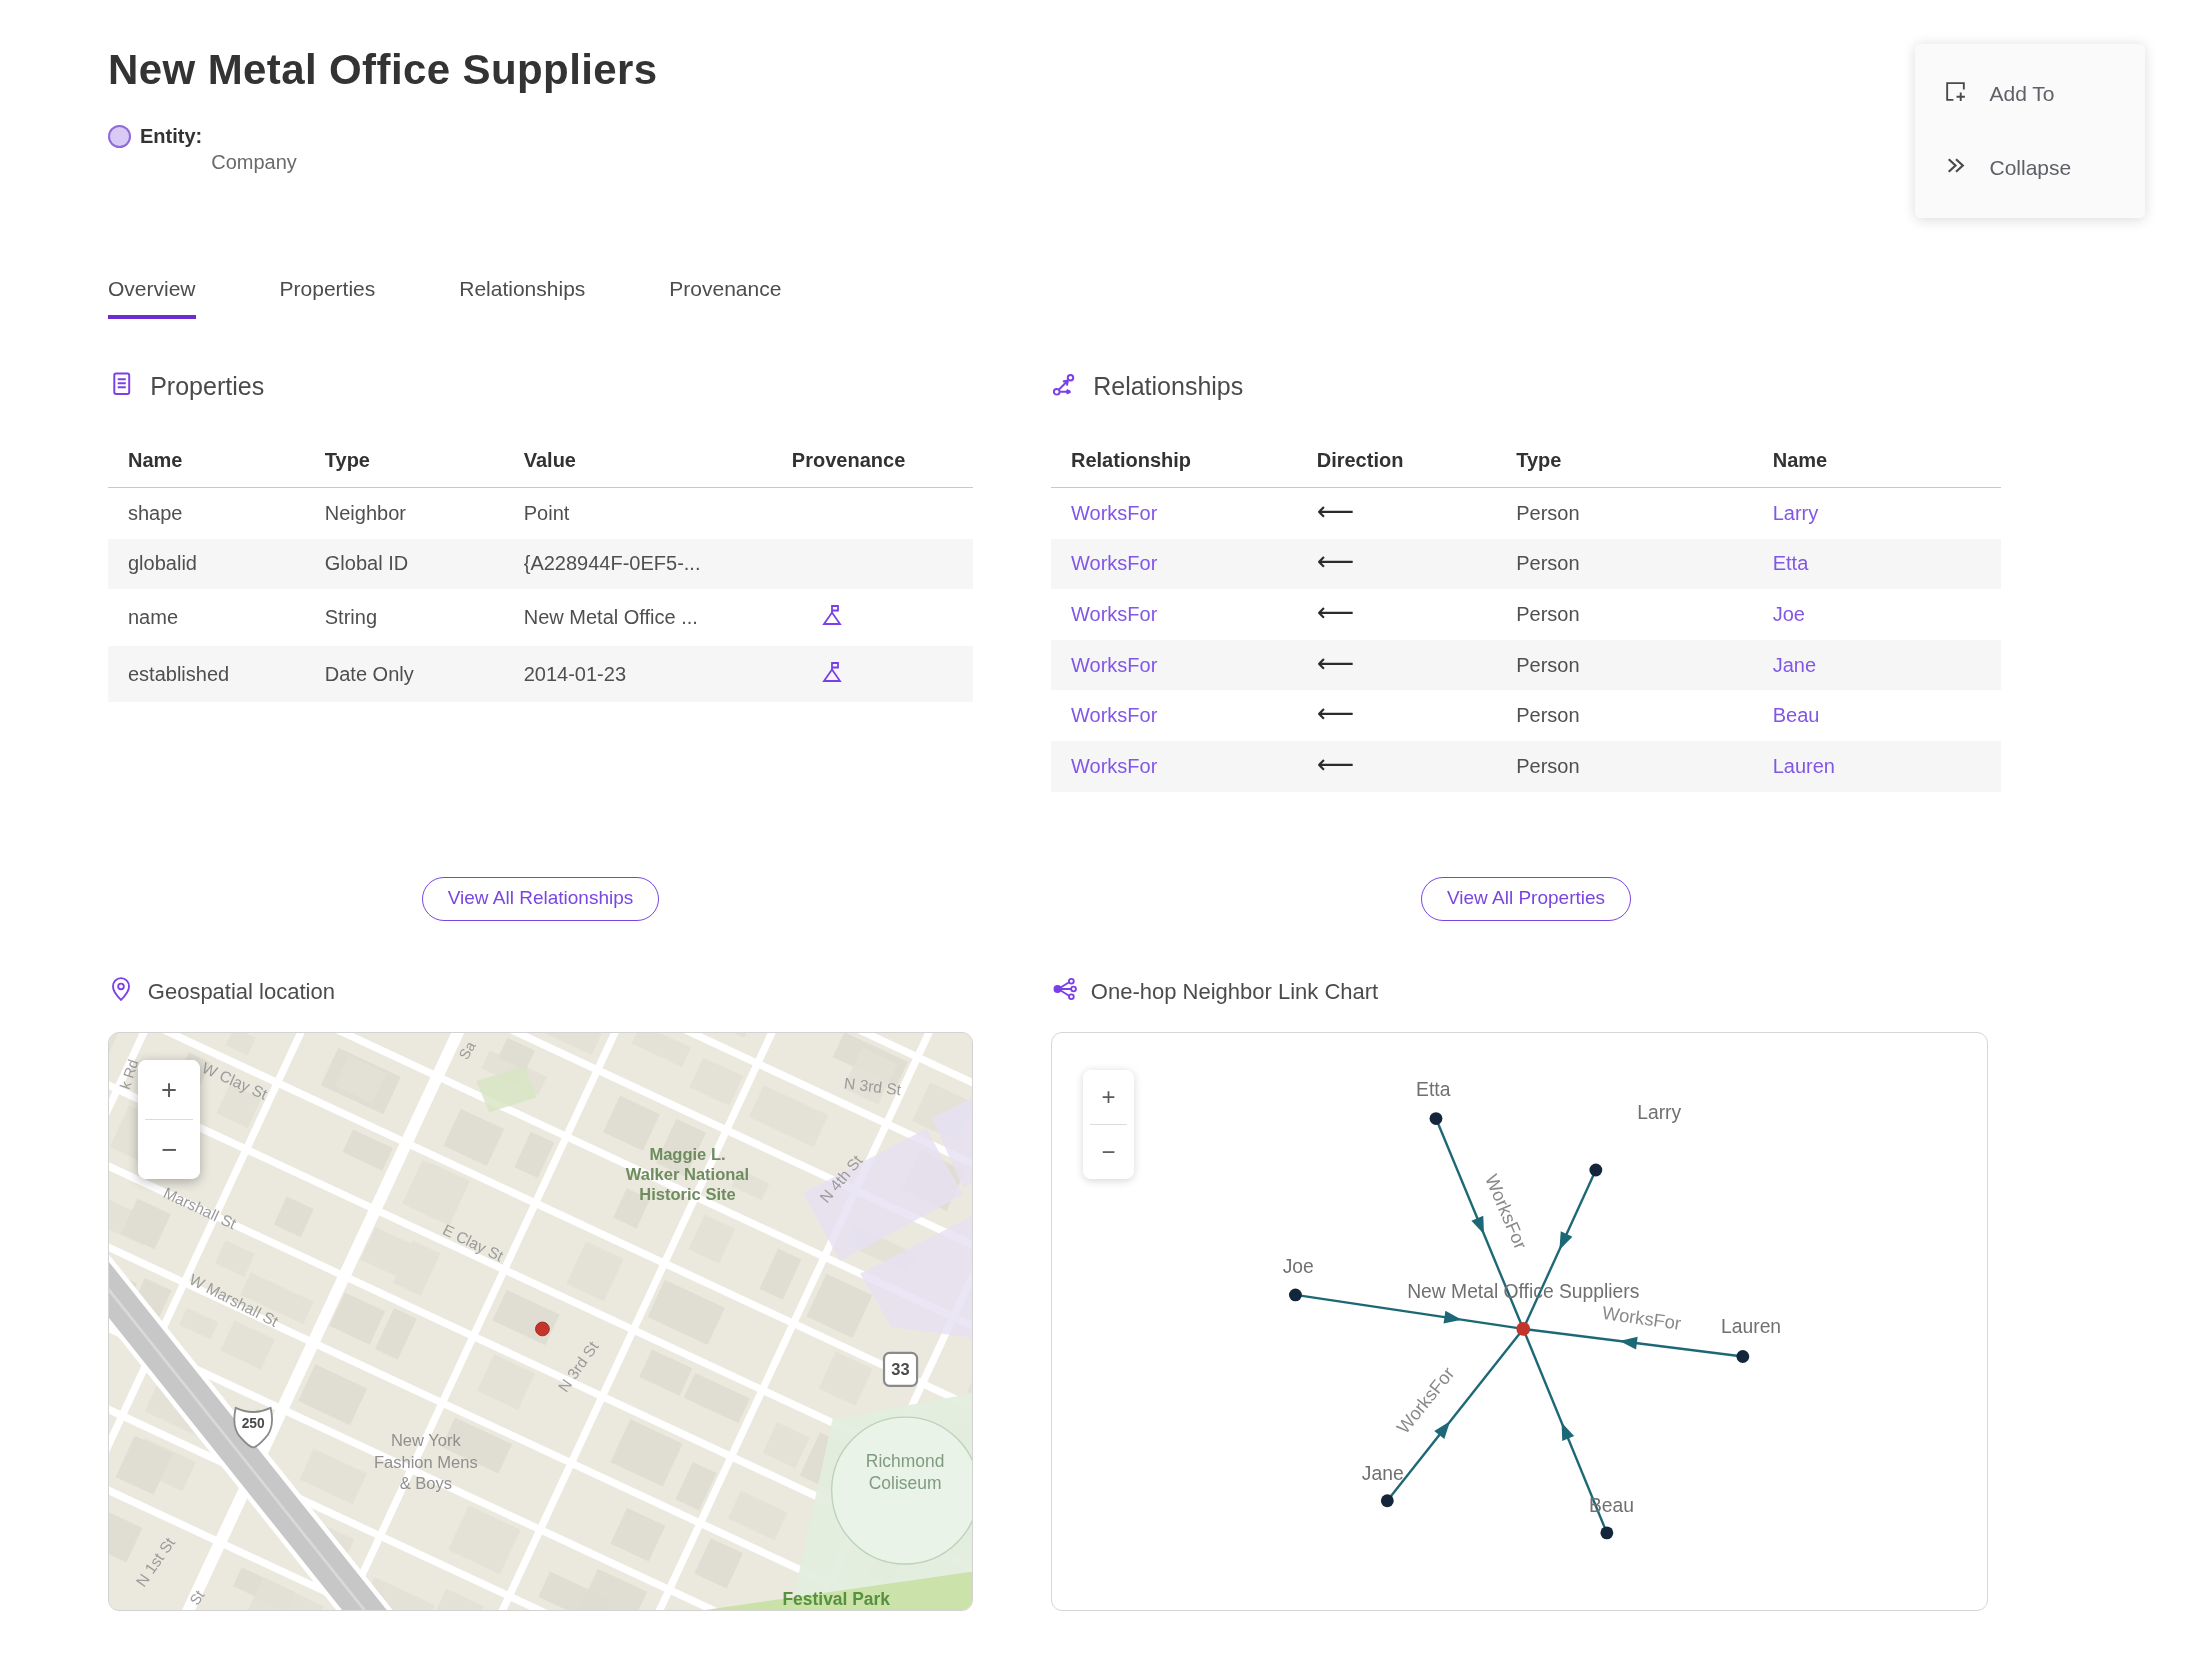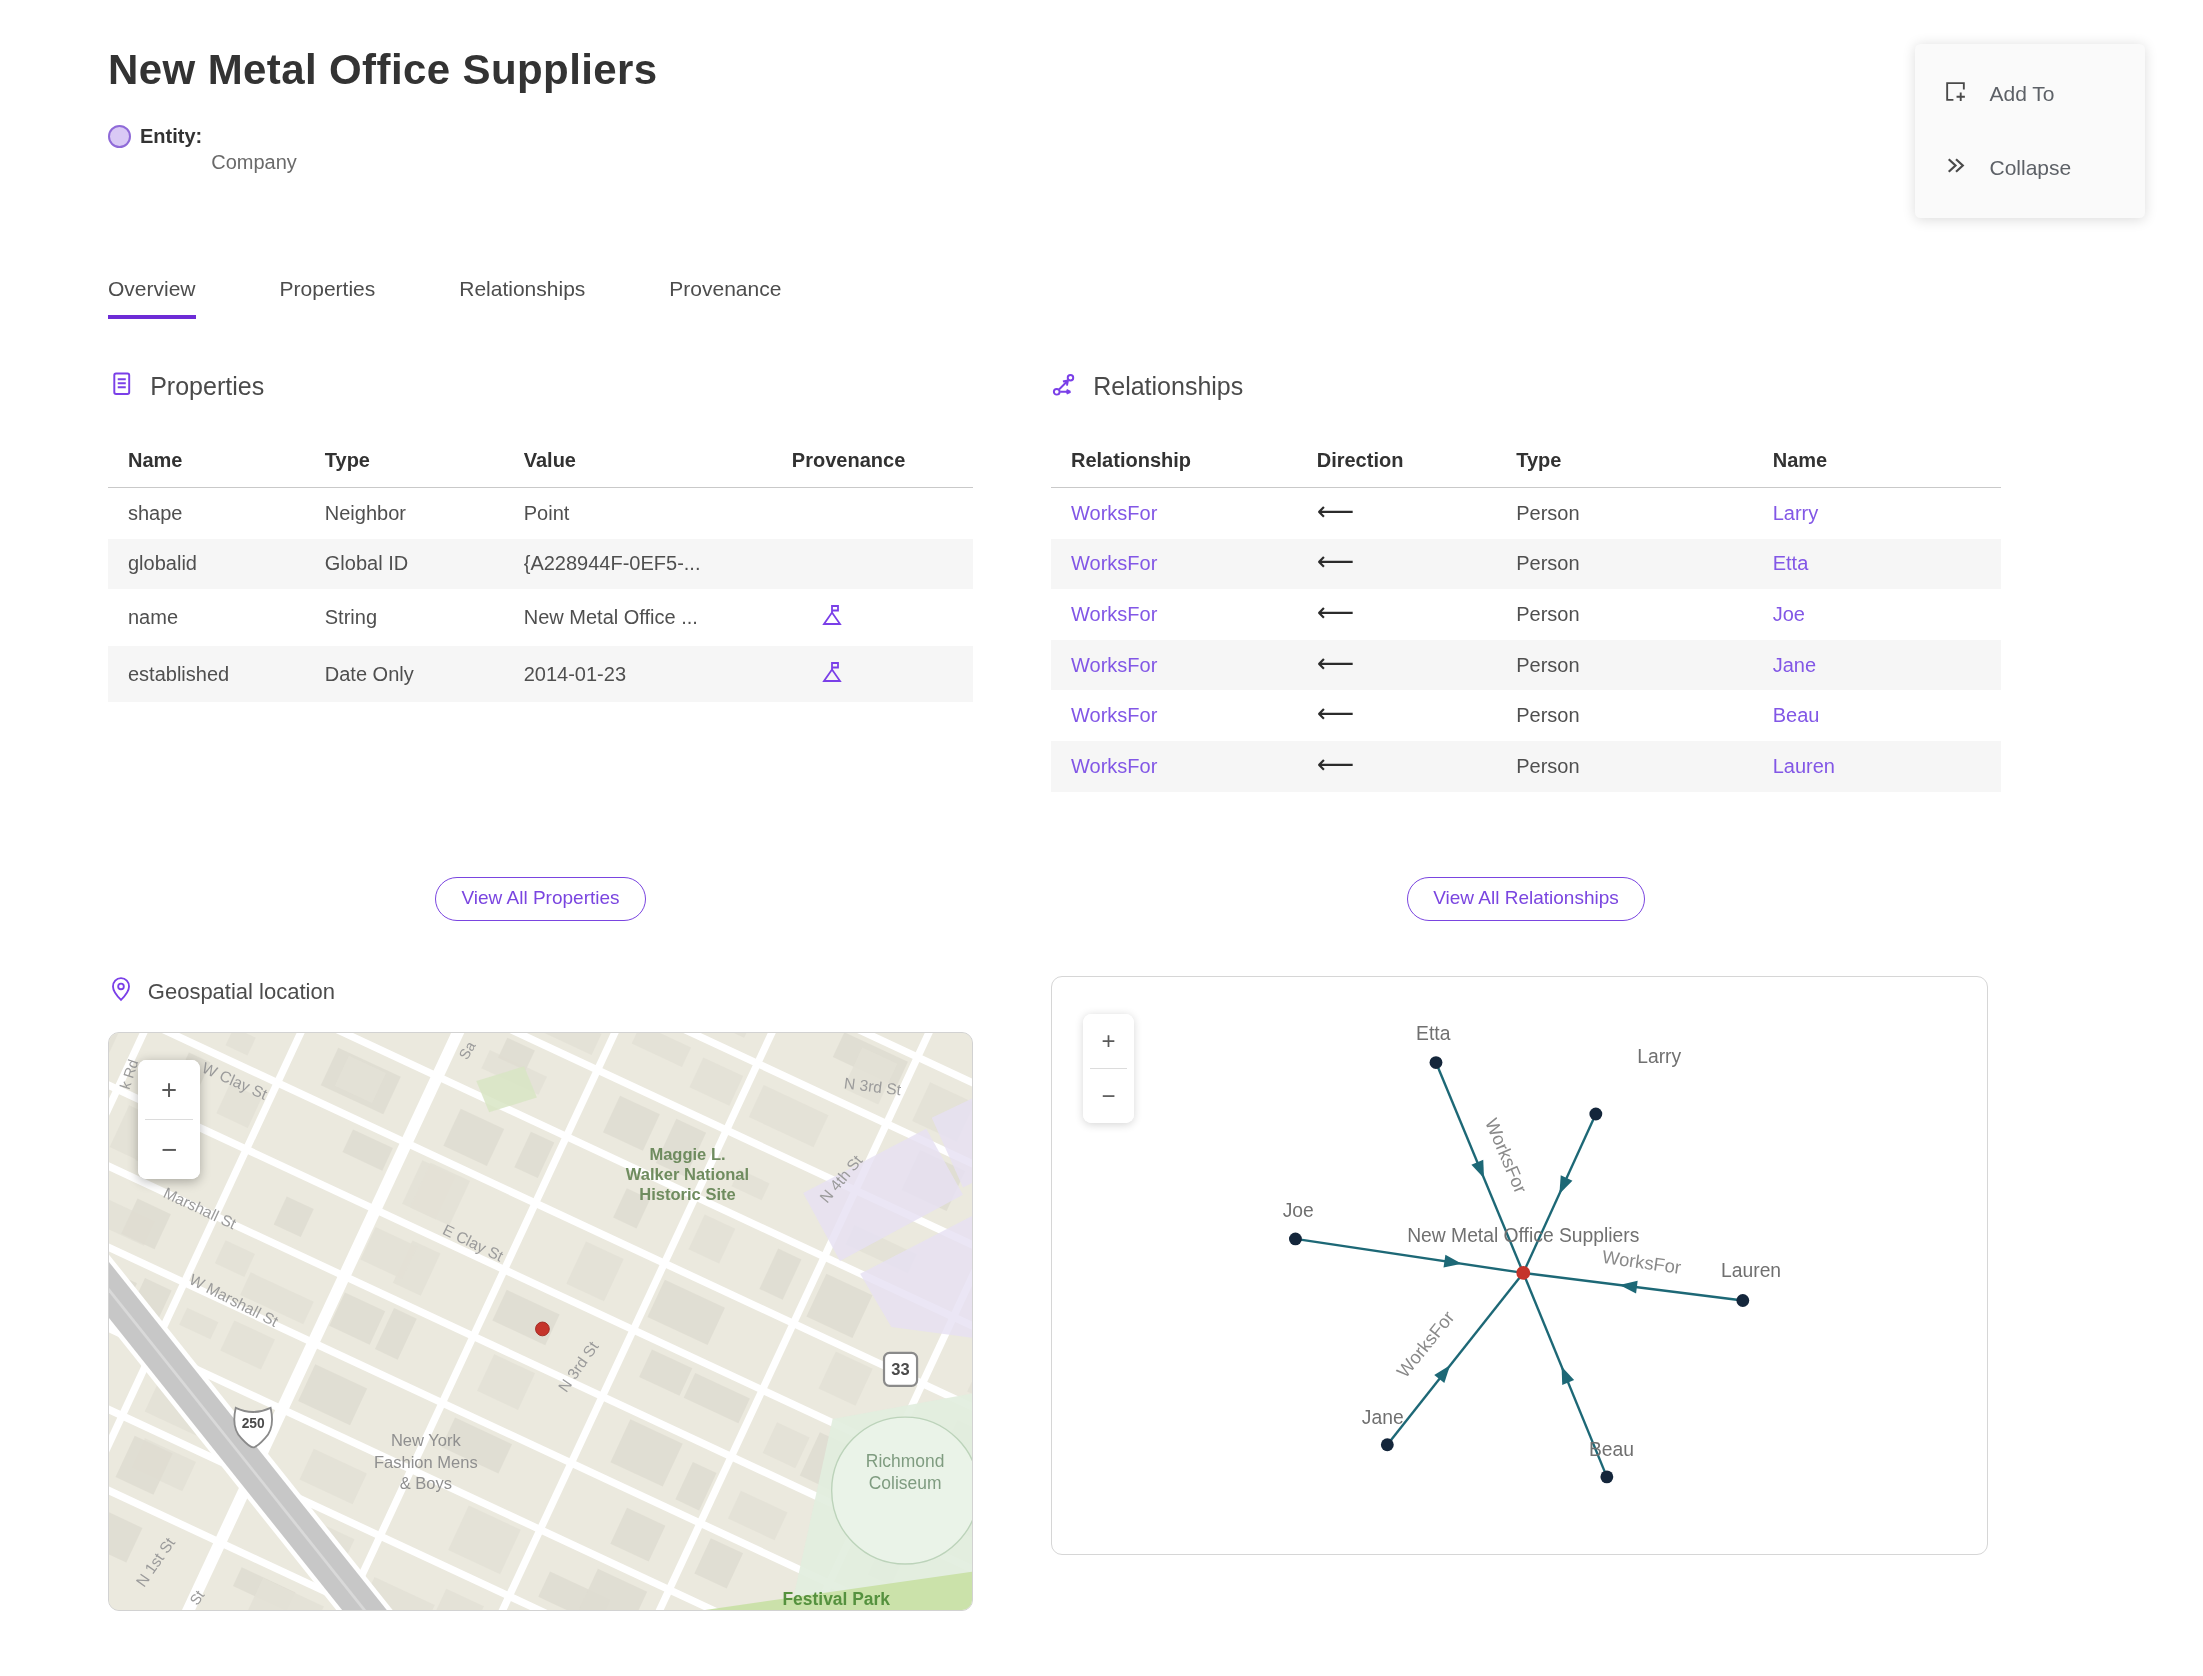--- a/index.html
+++ b/index.html
@@ -230,24 +230,24 @@
             <td><a class="link">WorksFor</a></td>
             <td><span class="dir-arrow">⟵</span></td>
             <td>Person</td>
             <td><a class="link">Lauren</a></td>
           </tr>
         </tbody>
     </table>
   </div>
 
   <div class="btn-row">
+    <button class="pill">View All Relationships</button>
+  </div>
+  <div class="btn-row">
     <button class="pill">View All Properties</button>
-  </div>
-  <div class="btn-row">
-    <button class="pill">View All Relationships</button>
   </div>
 
   <div>
     <div class="subsection-title">
       <span>
         <svg width="26" height="26" viewBox="0 0 24 24" fill="none" stroke="#7a3fe8" stroke-width="1.7">
           <path d="M12 2 C7.6 2 4.6 5.4 4.6 9.6 C4.6 14.6 12 22 12 22 C12 22 19.4 14.6 19.4 9.6 C19.4 5.4 16.4 2 12 2 Z"></path>
           <circle cx="12" cy="9.6" r="2.6"></circle>
         </svg>
       </span>
@@ -654,20 +654,32 @@
           <text x="96" y="624" font-size="16" fill="#9b9b9b" transform="rotate(-55 96 624)">St</text>
           <text x="867" y="472" font-size="19" fill="#7f9c80" text-anchor="middle">Richmond</text>
           <text x="867" y="496" font-size="19" fill="#7f9c80" text-anchor="middle">Coliseum</text>
           <text x="792" y="623" font-size="19" fill="#55913e" text-anchor="middle" font-weight="bold">Festival Park</text>
           <circle cx="472" cy="322" r="7.5" fill="#c5342b" stroke="#9e2620" stroke-width="1"></circle>
         </svg>
     </div>
   </div>
 
   <div>
+    <div class="subsection-title">
+      <span>
+        <svg width="26" height="26" viewBox="0 0 24 24" fill="none" stroke="#7a3fe8" stroke-width="1.7">
+          <circle cx="6" cy="12" r="2.8" fill="#7a3fe8"></circle>
+          <path d="M8.5 10.8 L17 5.5 M8.8 12 H18.6 M8.5 13.2 L17 18.5"></path>
+          <circle cx="18.8" cy="4.8" r="2.2"></circle>
+          <circle cx="20.8" cy="12" r="2.2"></circle>
+          <circle cx="18.8" cy="19.2" r="2.2"></circle>
+        </svg>
+      </span>
+      <span>One-hop Neighbor Link Chart</span>
+    </div>
     <div class="chart-card">
       <div class="zoom-ctl chart-zoom">
         <button class="zoom-btn">+</button>
         <div class="zoom-divider"></div>
         <button class="zoom-btn">−</button>
       </div>
       <svg id="chart-svg" width="937" height="579" viewBox="0 0 1020 630">
           <line x1="418" y1="93" x2="513" y2="322" stroke="#1d6876" stroke-width="2.6"></line>
           <polygon points="-9,-7 -9,7 10,0" fill="#1d6876" transform="translate(466.45 209.79000000000002) rotate(67.46902076953457)"></polygon>
           <text x="488" y="197" font-size="20" fill="#8a8a8a" text-anchor="middle" transform="rotate(67 488 197)">WorksFor</text>

